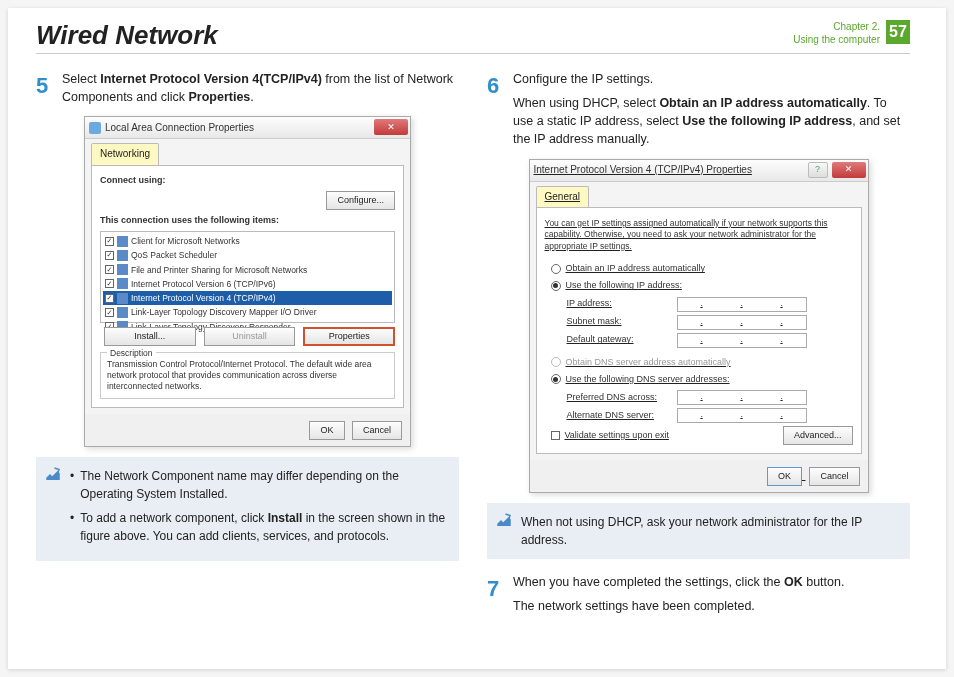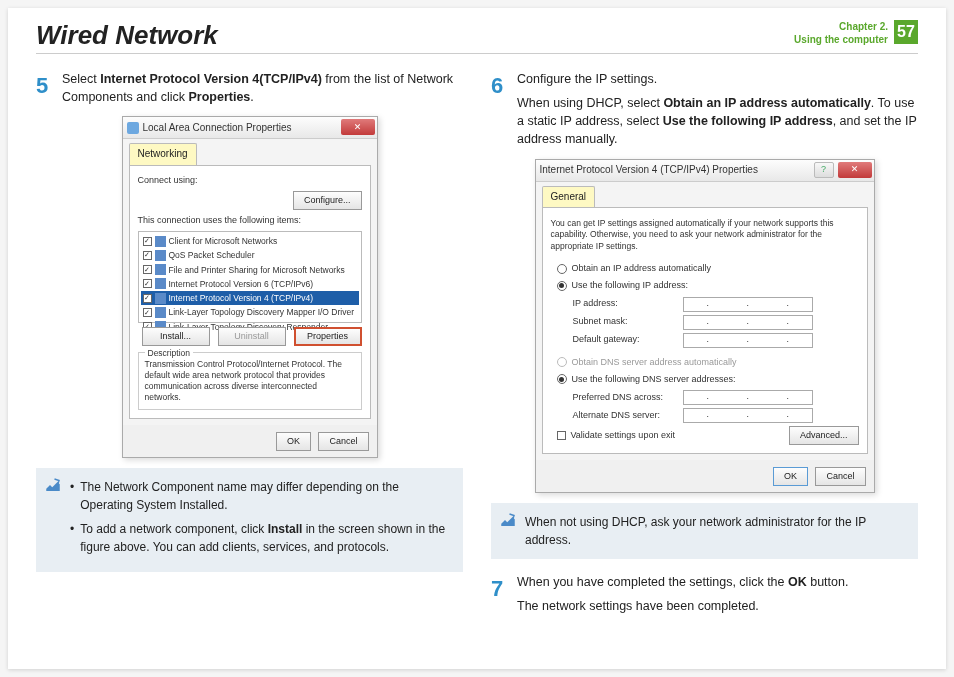--- a/index.html
+++ b/index.html
@@ -10,66 +10,66 @@
     height: 677px;
     overflow: hidden;
     position: relative;
   }
   .page {
     background: #fff;
     margin: 8px;
     width: 938px;
     height: 661px;
     box-shadow: 0 1px 4px rgba(0,0,0,.15);
-    padding: 12px 28px 0 28px;
+    padding: 12px 36px 0 28px;
     position: relative;
   }
   .hdr { display: flex; align-items: flex-start; border-bottom: 1px solid #ccc; padding-bottom: 2px; }
   .title { font-size: 26px; font-weight: 700; font-style: italic; color: #222; flex: 1; }
-  .chap { text-align: right; font-size: 10px; font-weight: 700; color: #5aa82c; line-height: 1.3; margin-right: 6px;}
+  .chap { text-align: right; font-size: 10px; font-weight: 400; color: #5aa82c; line-height: 1.3; margin-right: 6px;}
   .pg { background: #5aa82c; color: #fff; width: 24px; height: 24px; font-size: 16px; font-weight: 700; display: flex; align-items: center; justify-content: center; }
   .cols { display: flex; gap: 28px; margin-top: 16px; }
   .col { flex: 1; font-size: 12.5px; color: #222; line-height: 1.45; }
   .step { display: flex; gap: 10px; margin-bottom: 10px; }
   .num { font-size: 22px; font-weight: 700; color: #2f8fc9; min-width: 16px; }
   .step-body { flex: 1; }
   .note { background: #e8eef3; padding: 10px 12px 10px 34px; position: relative; font-size: 12px; line-height: 1.5; margin-top: 8px;}
   .note-icon { position: absolute; left: 8px; top: 8px; width: 18px; height: 18px; }
   .bullet { display: flex; gap: 6px; margin-bottom: 6px;}
   .bullet .dot { flex-shrink: 0;}
 
   
-  .dlg { border: 1px solid #aaa; background: #f4f4f4; font-family: 'Segoe UI', Tahoma, sans-serif; margin: 10px auto; box-shadow: 2px 2px 6px rgba(0,0,0,.15); width: 256px;}
+  .dlg { border: 1px solid #aaa; background: #f4f4f4; font-family: 'Segoe UI', Tahoma, sans-serif; margin: 10px auto; box-shadow: 2px 2px 6px rgba(0,0,0,.15); width: 327px;}
   .dlg-ttl { background: linear-gradient(#fdfdfd,#e8e8e8); border-bottom: 1px solid #ccc; height: 22px; display: flex; align-items: center; padding: 0 4px; position: relative;}
   .dlg-ttl-icon { width: 12px; height: 12px; background: #6da8e0; margin-right: 4px; border-radius: 2px;}
   .dlg-ttl-txt { font-size: 10px; color: #333; }
   .dlg-close { position: absolute; right: 2px; top: 2px; width: 34px; height: 16px; background: linear-gradient(#e07a7a,#c23a3a); border-radius: 2px; display:flex; align-items:center; justify-content:center; color:#fff; font-size:9px;}
   .dlg-help { position: absolute; right: 40px; top: 2px; width: 20px; height: 16px; background: linear-gradient(#f8f8f8,#ddd); border:1px solid #bbb; border-radius:2px; display:flex;align-items:center;justify-content:center;font-size:9px;color:#4a6;}
   .tabstrip { display:flex; padding: 4px 6px 0 6px; }
   .tab { font-size: 10px; padding: 3px 8px; background: #fef9c3; border: 1px solid #bbb; border-bottom: none; border-radius: 2px 2px 0 0;}
   .panel { background: #fff; margin: 0 6px 6px 6px; border: 1px solid #bbb; padding: 8px; font-size: 9px; color: #333;}
-  .panel-lbl { font-size: 9px; margin-bottom: 4px;}
+  .panel-lbl { font-size: 9px; margin-bottom: 4px; font-weight: bold;}
   .adapter { border: 1px solid #bbb; background: #fff; padding: 3px 6px; display:flex; align-items:center; gap:4px; margin-bottom:4px;}
   .adapter-icon { width:14px; height:10px; background:#7aa; border:1px solid #489;}
   .btn-row { text-align: right; margin: 4px 0;}
   .wbtn { display:inline-block; border:1px solid #999; background:linear-gradient(#fdfdfd,#e5e5e5); border-radius:0; font-size:9px; padding:2px 10px; color:#222; margin-left:4px;}
   .wbtn.disabled { color:#999; }
   .wbtn.hi { border:2px solid #d05030; padding:1px 9px;}
   .list { border:1px solid #bbb; background:#fff; padding:2px; height:92px;}
   .li { display:flex; align-items:center; gap:3px; font-size:8.5px; padding:1px 2px;}
   .li.sel { background:#1e5ea8; color:#fff;}
   .cb { width:9px; height:9px; border:1px solid #666; background:#fff; display:flex; align-items:center; justify-content:center; font-size:7px; color:#333; flex-shrink:0;}
   .li-ico { width:11px; height:11px; background:#5a8ac8; flex-shrink:0;}
   .grp { border:1px solid #ccc; padding:6px; margin-top:6px; position:relative;}
   .grp-lbl { position:absolute; top:-6px; left:6px; background:#fff; font-size:8.5px; padding:0 3px;}
   .desc { font-size:8.5px; line-height:1.3; }
   .dlg-foot { text-align:right; padding:6px 8px; background:#f0f0f0;}
 
   
-  .dlg2 { width: 340px;}
+  .dlg2 { width: 340px; text-decoration: underline;}
   .info { font-size:8.5px; line-height:1.35; padding:2px 0 6px 0;}
   .radio-row { display:flex; align-items:center; gap:5px; font-size:9px; margin:4px 0 4px 6px;}
   .radio { width:10px; height:10px; border:1px solid #666; border-radius:50%; display:flex; align-items:center; justify-content:center; flex-shrink:0;}
   .radio .dot { width:5px; height:5px; background:#333; border-radius:50%;}
   .field-row { display:flex; align-items:center; font-size:9px; margin:3px 0 3px 22px;}
   .field-row .lbl { width:110px;}
   .ipbox { border:1px solid #aaa; background:#fff; height:15px; width:130px; display:flex; align-items:center; justify-content:space-around; font-size:8px; color:#666; padding:0 4px;}
   .ipbox span{font-weight:bold;}
   .chk-row { display:flex; align-items:center; gap:5px; font-size:9px; margin:6px 0 0 6px;}
   .adv-row { text-align:right; margin-top:-16px;}

